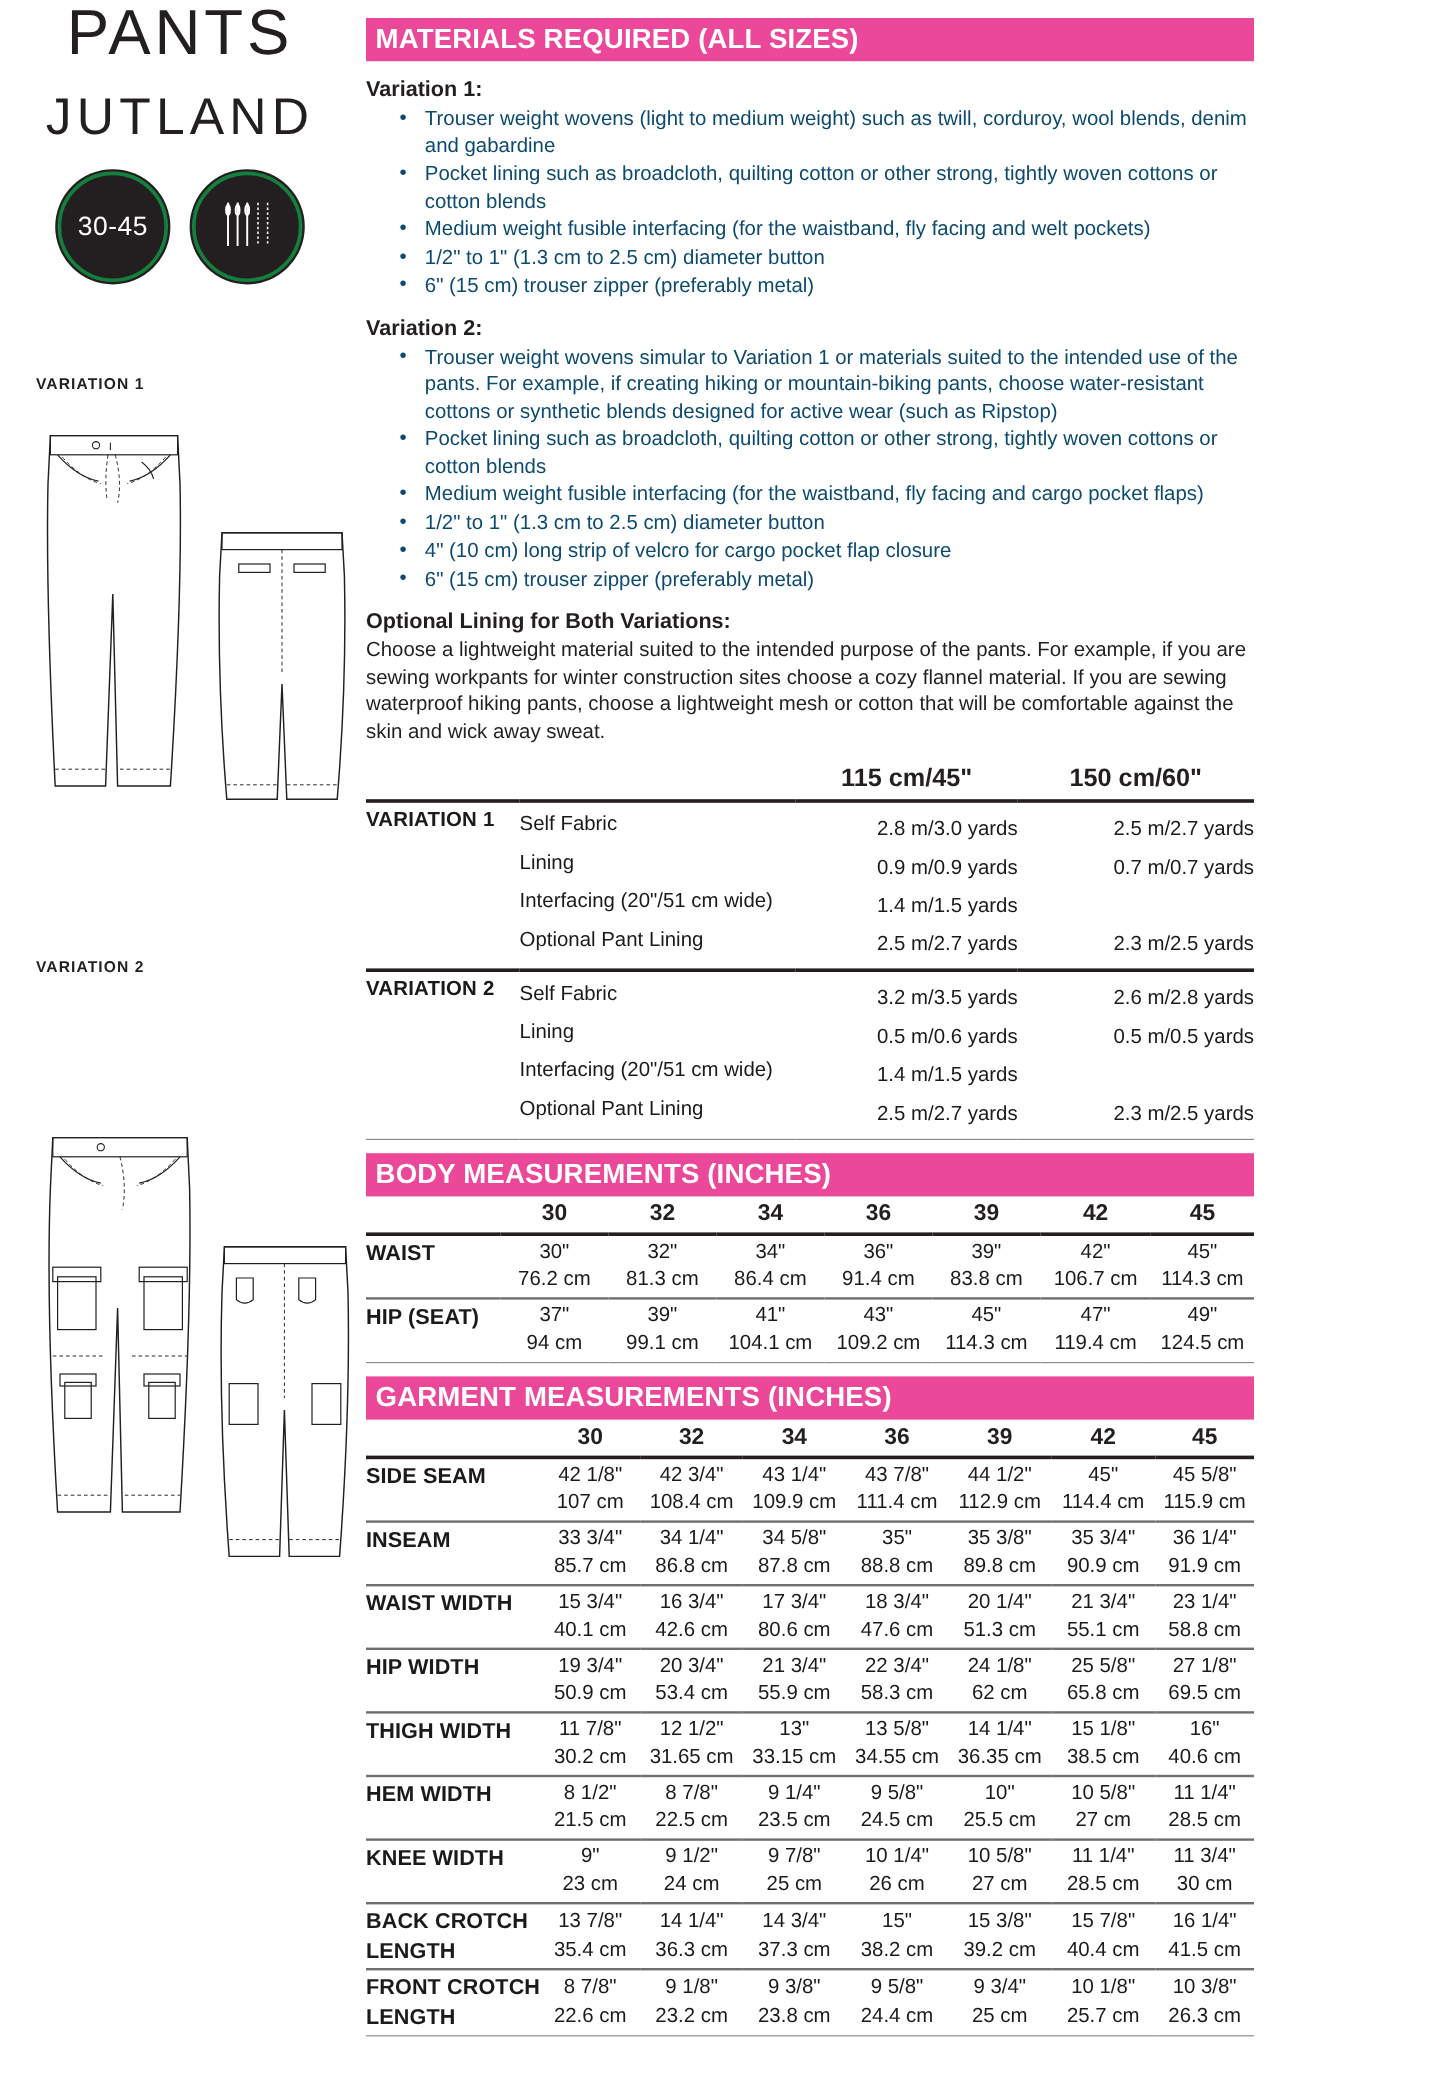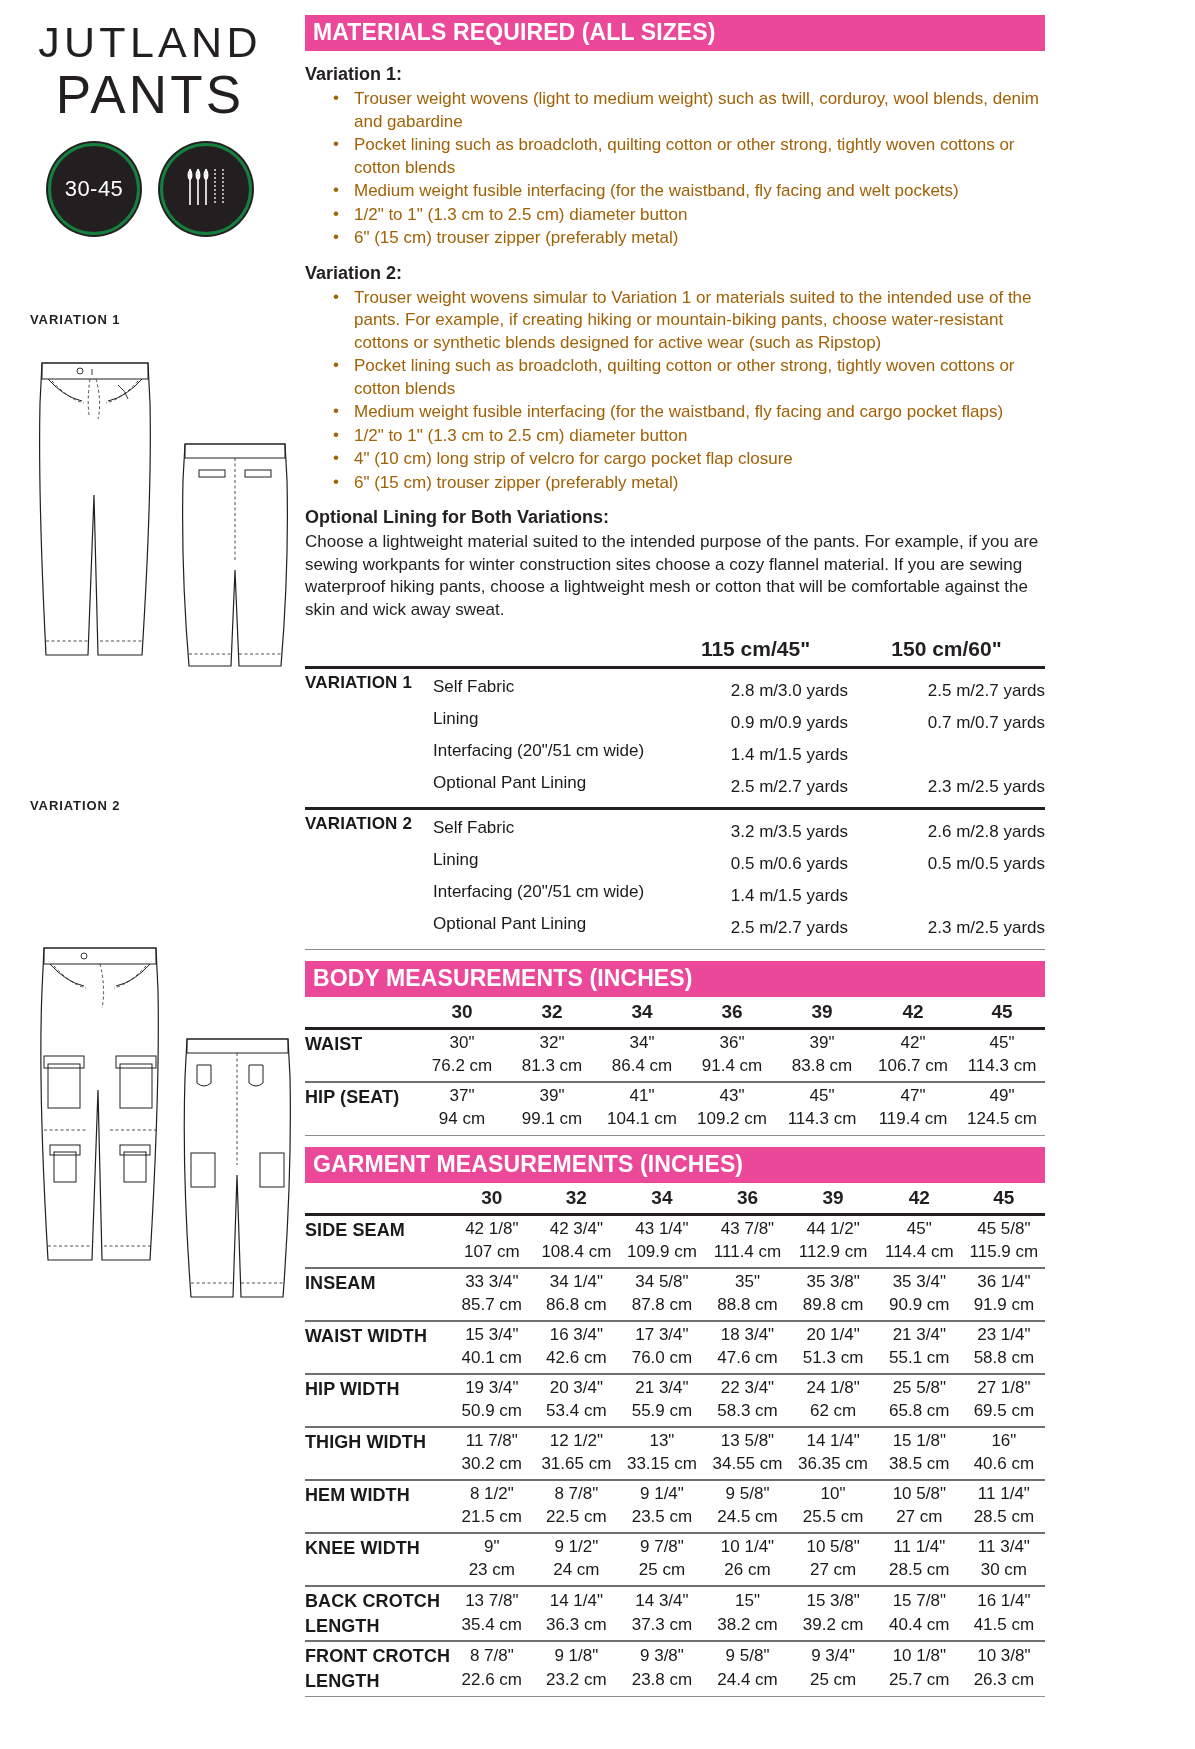--- a/index.html
+++ b/index.html
@@ -69,21 +69,21 @@
   .sub-head {
     font-size:18px; font-weight:bold; color:#231f20;
     margin-top:13px; margin-bottom:3px;
   }
   ul.mat-list { list-style:none; margin:0; padding:0 0 0 28px; }
   ul.mat-list li {
     position:relative;
     font-size:17px; line-height:22.5px;
     padding-left:21px;
     margin-bottom:1px;
-    color:#a16207;
+    color:#0c4a6e;
   }
   ul.mat-list li:before {
     content:"\2022"; position:absolute; left:0; top:-1px; font-size:17px;
   }
   .body-para {
     font-size:17px; line-height:22.5px; color:#231f20; margin:2px 0 0 0;
   }
 
   
   table { border-collapse:collapse; width:740px; }
@@ -123,22 +123,22 @@
   .spacer-row td { height:9px; font-size:0; line-height:0; }
   .bar-gap { height:11px; }
 </style>
 </head>
 <body>
 
 <div class="page">
 
   <div class="left-col">
 
+    <div class="brand-title brand-line2">PANTS</div>
     <div class="brand-title brand-line1">JUTLAND</div>
-    <div class="brand-title brand-line2">PANTS</div>
 
     <div class="badge-row">
       <div class="badge">
         <span class="badge-size-text">30-45</span>
       </div>
       <div class="badge">
         <svg width="60" height="60" viewBox="0 0 60 60">
           <g stroke="#ffffff" stroke-width="1.6" fill="none">
             <line x1="14" y1="10" x2="14" y2="46"></line>
             <line x1="22" y1="10" x2="22" y2="46"></line>
@@ -524,21 +524,21 @@
             <td class="cell">16 3/4"</td>
             <td class="cell">17 3/4"</td>
             <td class="cell">18 3/4"</td>
             <td class="cell">20 1/4"</td>
             <td class="cell">21 3/4"</td>
             <td class="cell">23 1/4"</td>
           </tr>
           <tr>
             <td class="cell cm">40.1 cm</td>
             <td class="cell cm">42.6 cm</td>
-            <td class="cell cm">76.0 cm</td>
+            <td class="cell cm">80.6 cm</td>
             <td class="cell cm">47.6 cm</td>
             <td class="cell cm">51.3 cm</td>
             <td class="cell cm">55.1 cm</td>
             <td class="cell cm">58.8 cm</td>
           </tr>
           <tr class="rule-thin-full">
             <td colspan="8"></td>
           </tr>
           <tr>
             <td class="rowlabel" rowspan="2">HIP WIDTH</td>

